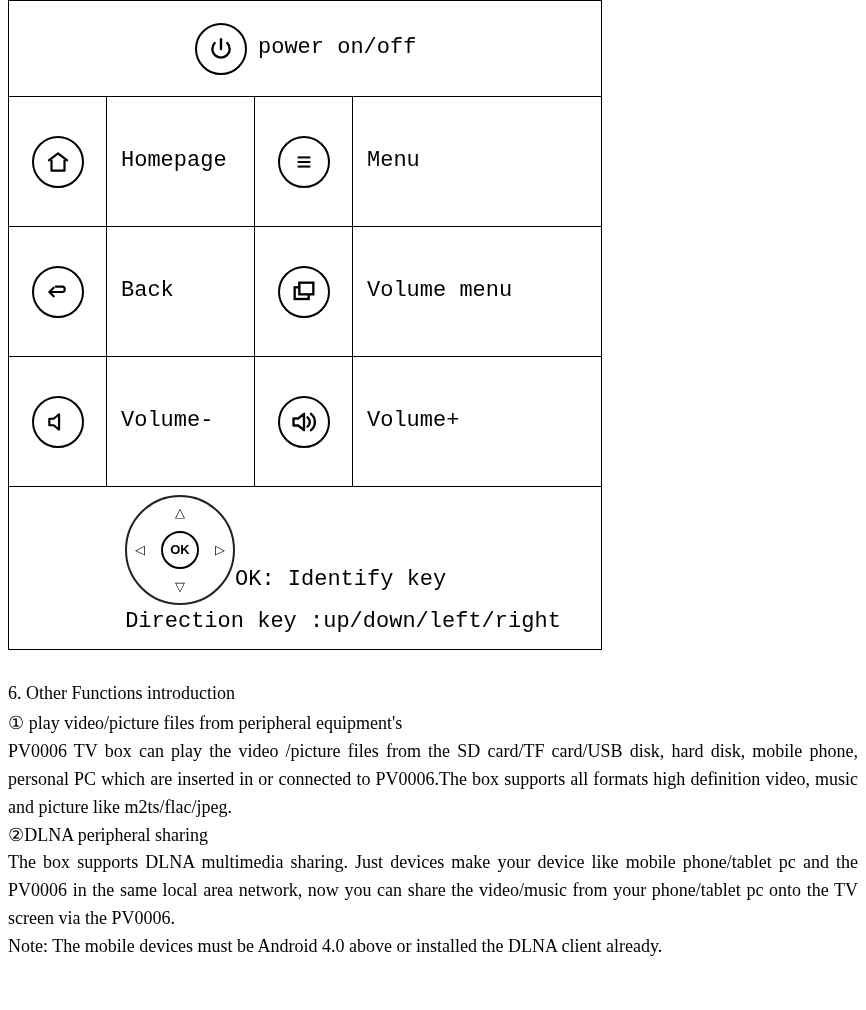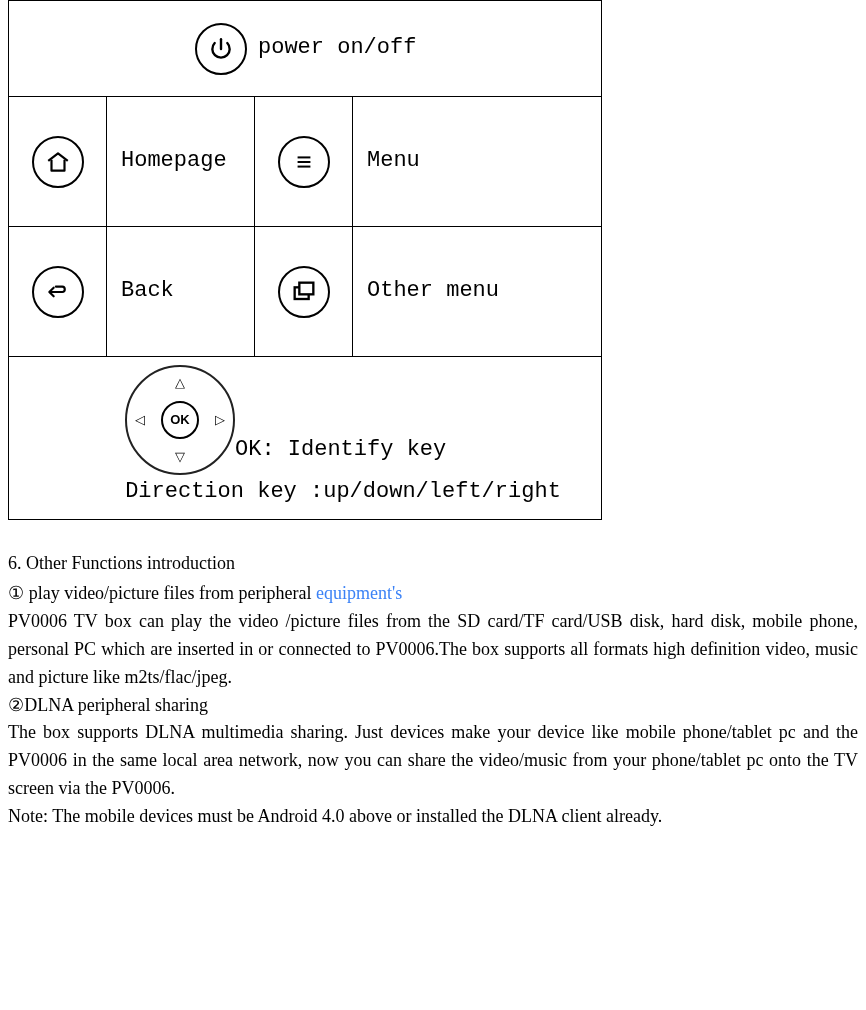--- a/index.html
+++ b/index.html
@@ -39,21 +39,21 @@
   .row5-bottom { padding-left: 76px; text-align: center; }
   .dpad { width: 110px; height: 110px; position: relative; border: 2.5px solid #222; border-radius: 50%; }
   .dpad .ok { position: absolute; left: 50%; top: 50%; transform: translate(-50%,-50%); width: 38px; height: 38px; border: 2.5px solid #000; border-radius: 50%; display: flex; align-items: center; justify-content: center; font-family: sans-serif; font-size: 13px; font-weight: bold; }
   .dpad .arr { position: absolute; font-size: 13px; color: #000; }
   .dpad .arr.up { left: 50%; top: 6px; transform: translateX(-50%); }
   .dpad .arr.down { left: 50%; bottom: 6px; transform: translateX(-50%); }
   .dpad .arr.left { top: 50%; left: 8px; transform: translateY(-50%); }
   .dpad .arr.right { top: 50%; right: 8px; transform: translateY(-50%); }
   .section-heading { margin: 6px 0 2px 0; }
   .para { margin: 0; text-align: justify; }
-  .red { color: #3b82f6; }
+  .red { color: #000000; }
   svg { display: block; }
 </style>
 </head>
 <body>
 
 <table class="remote">
   <tbody>
       <tr>
     <td colspan="4" class="cell-row1">
       <div class="row1-inner">
@@ -119,24 +119,52 @@
       <span class="icon-wrap">
         <span class="circle">
           <svg width="28" height="28" viewBox="0 0 24 24" fill="none" stroke="#000" stroke-width="2">
             <rect x="4" y="8" width="12" height="10"></rect>
             <rect x="8" y="4" width="12" height="10" fill="#fff"></rect>
           </svg>
         </span>
       </span>
     </td>
     <td class="wide-label-cell">
-      <span class="mono">Other menu</span>
+      <span class="mono">Volume menu</span>
     </td>
   </tr>
 
+  <tr class="midrow">
+    <td class="icon-cell">
+      <span class="icon-wrap">
+        <span class="circle">
+          <svg width="26" height="26" viewBox="0 0 24 24" fill="none" stroke="#000" stroke-width="2" stroke-linejoin="round">
+            <path d="M4 9 L8 9 L13 5 L13 19 L8 15 L4 15 Z"></path>
+          </svg>
+        </span>
+      </span>
+    </td>
+    <td class="label-cell">
+      <span class="mono">Volume-</span>
+    </td>
+    <td class="icon-cell">
+      <span class="icon-wrap">
+        <span class="circle">
+          <svg width="28" height="28" viewBox="0 0 24 24" fill="none" stroke="#000" stroke-width="2" stroke-linejoin="round" stroke-linecap="round">
+            <path d="M3 9 L7 9 L12 5 L12 19 L7 15 L3 15 Z"></path>
+            <path d="M15 8 A5 5 0 0 1 15 16"></path>
+            <path d="M18 5 A9 9 0 0 1 18 19"></path>
+          </svg>
+        </span>
+      </span>
+    </td>
+    <td class="wide-label-cell">
+      <span class="mono">Volume+</span>
+    </td>
+  </tr>
 
   <tr>
     <td colspan="4" class="cell-row5">
       <div class="row5-inner">
         <div class="row5-top">
           <div class="dpad">
             <span class="arr up">△</span>
             <span class="arr down">▽</span>
             <span class="arr left">◁</span>
             <span class="arr right">▷</span>

